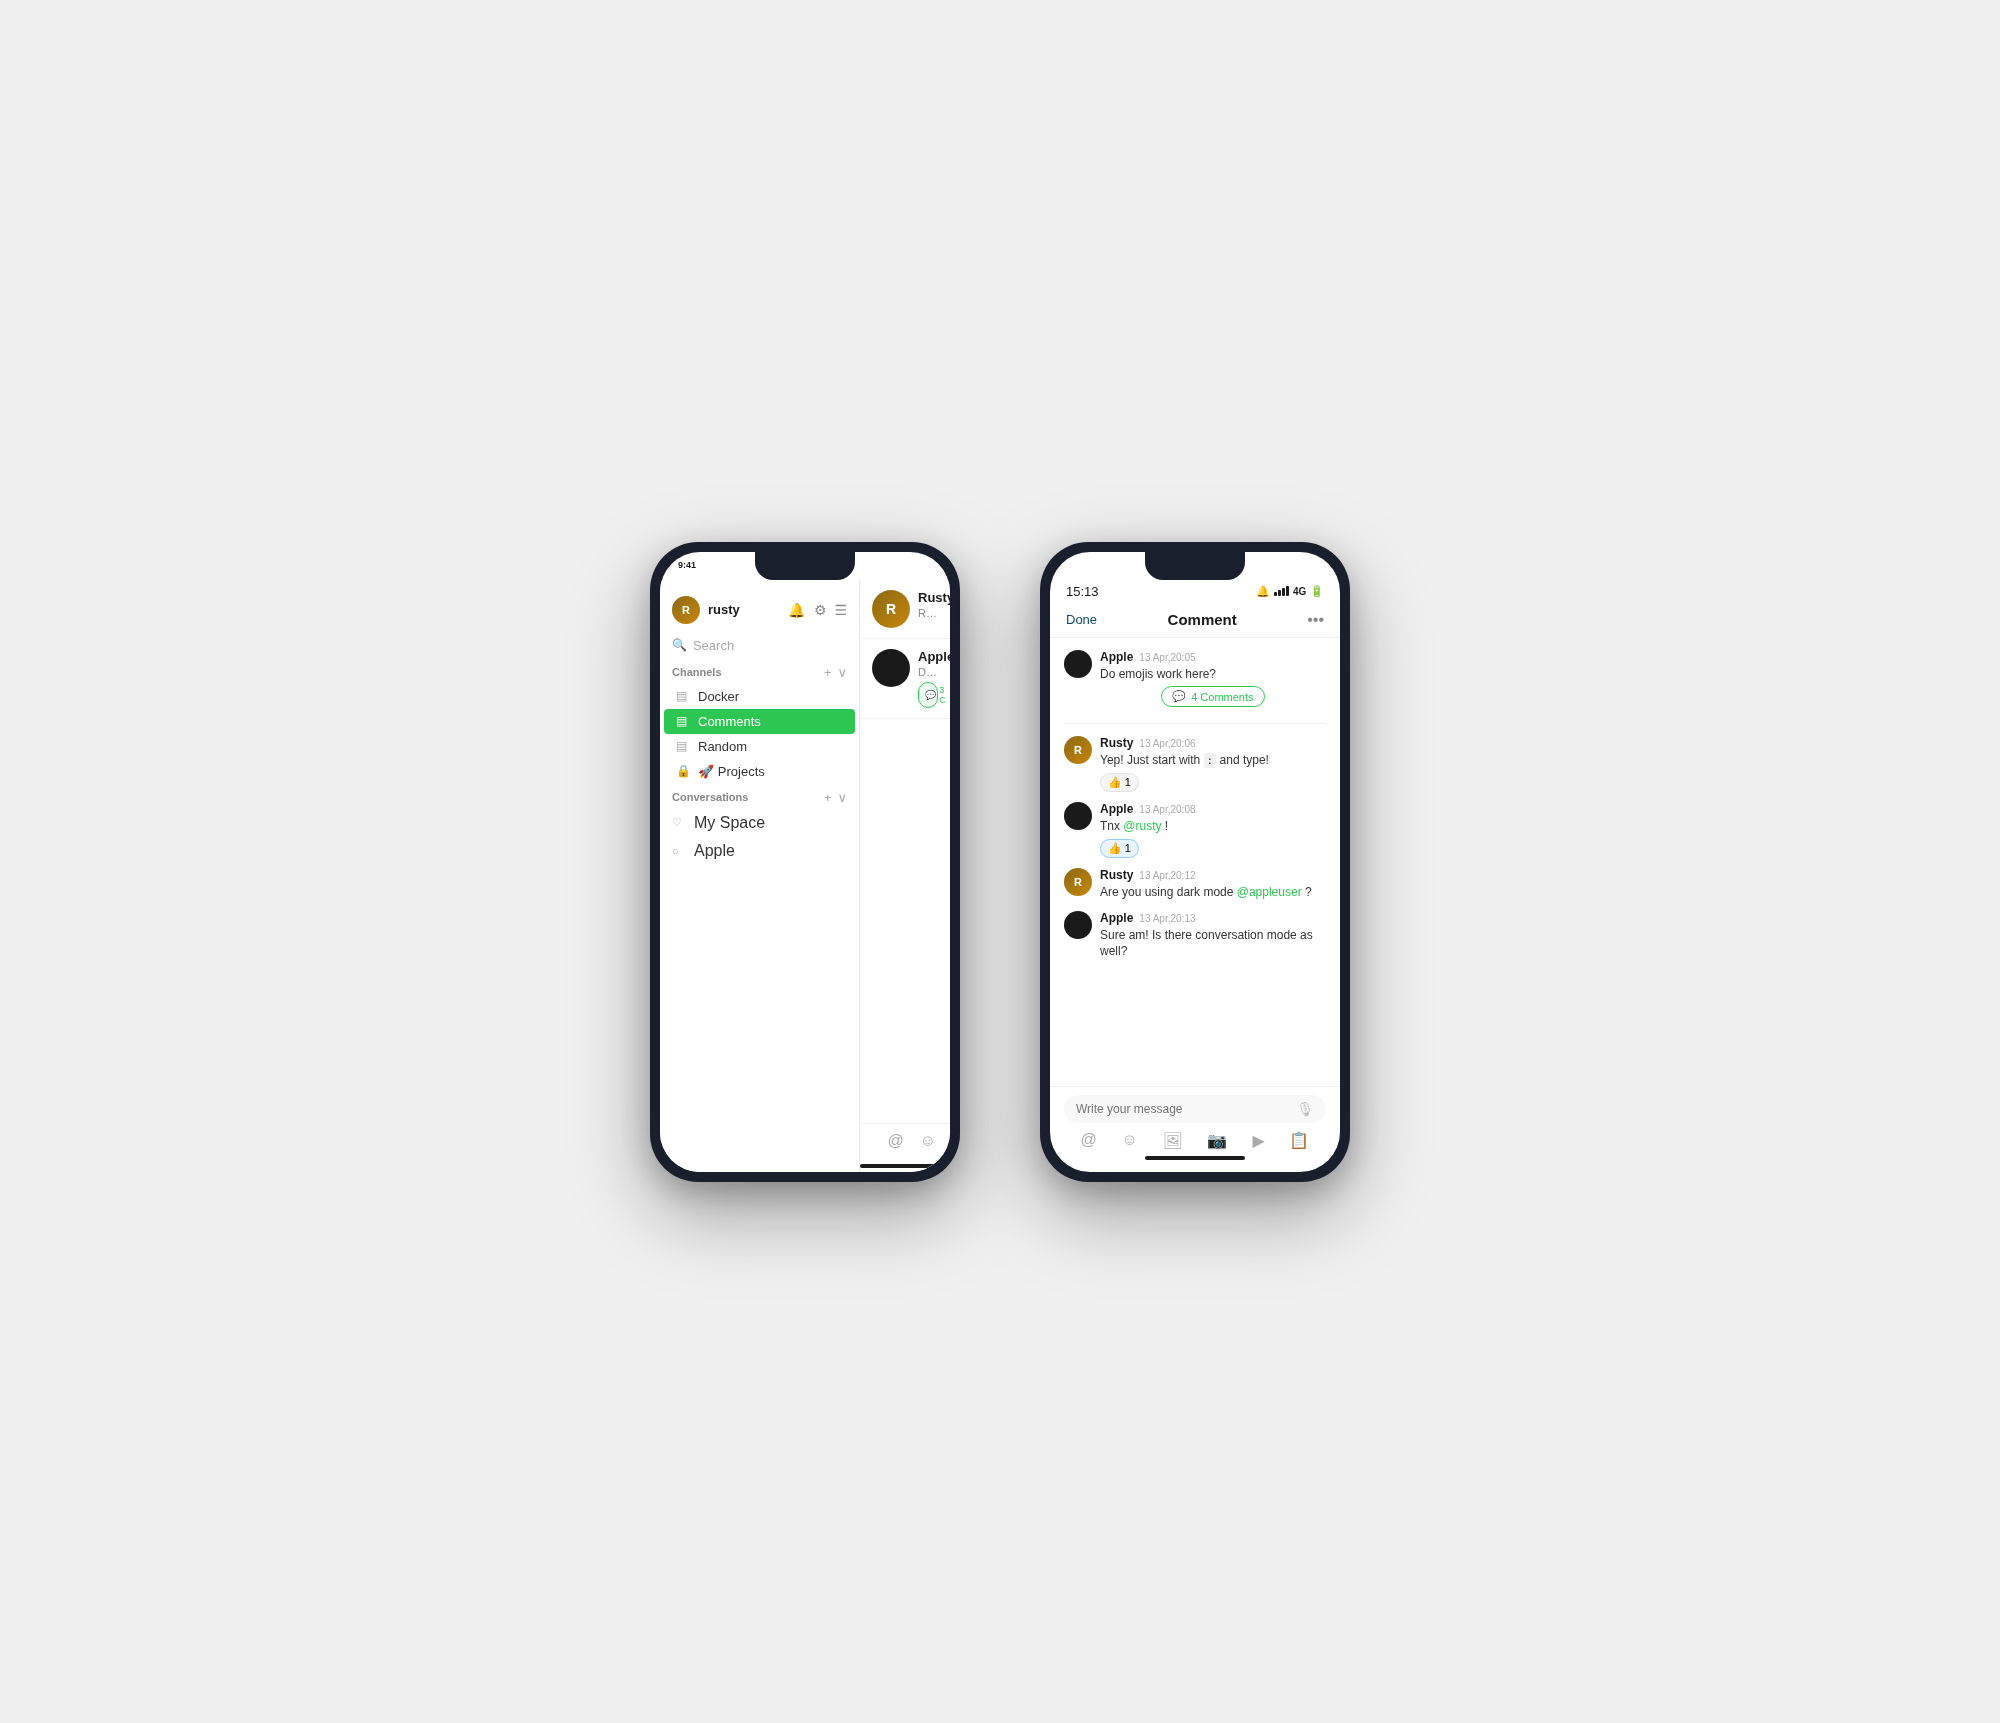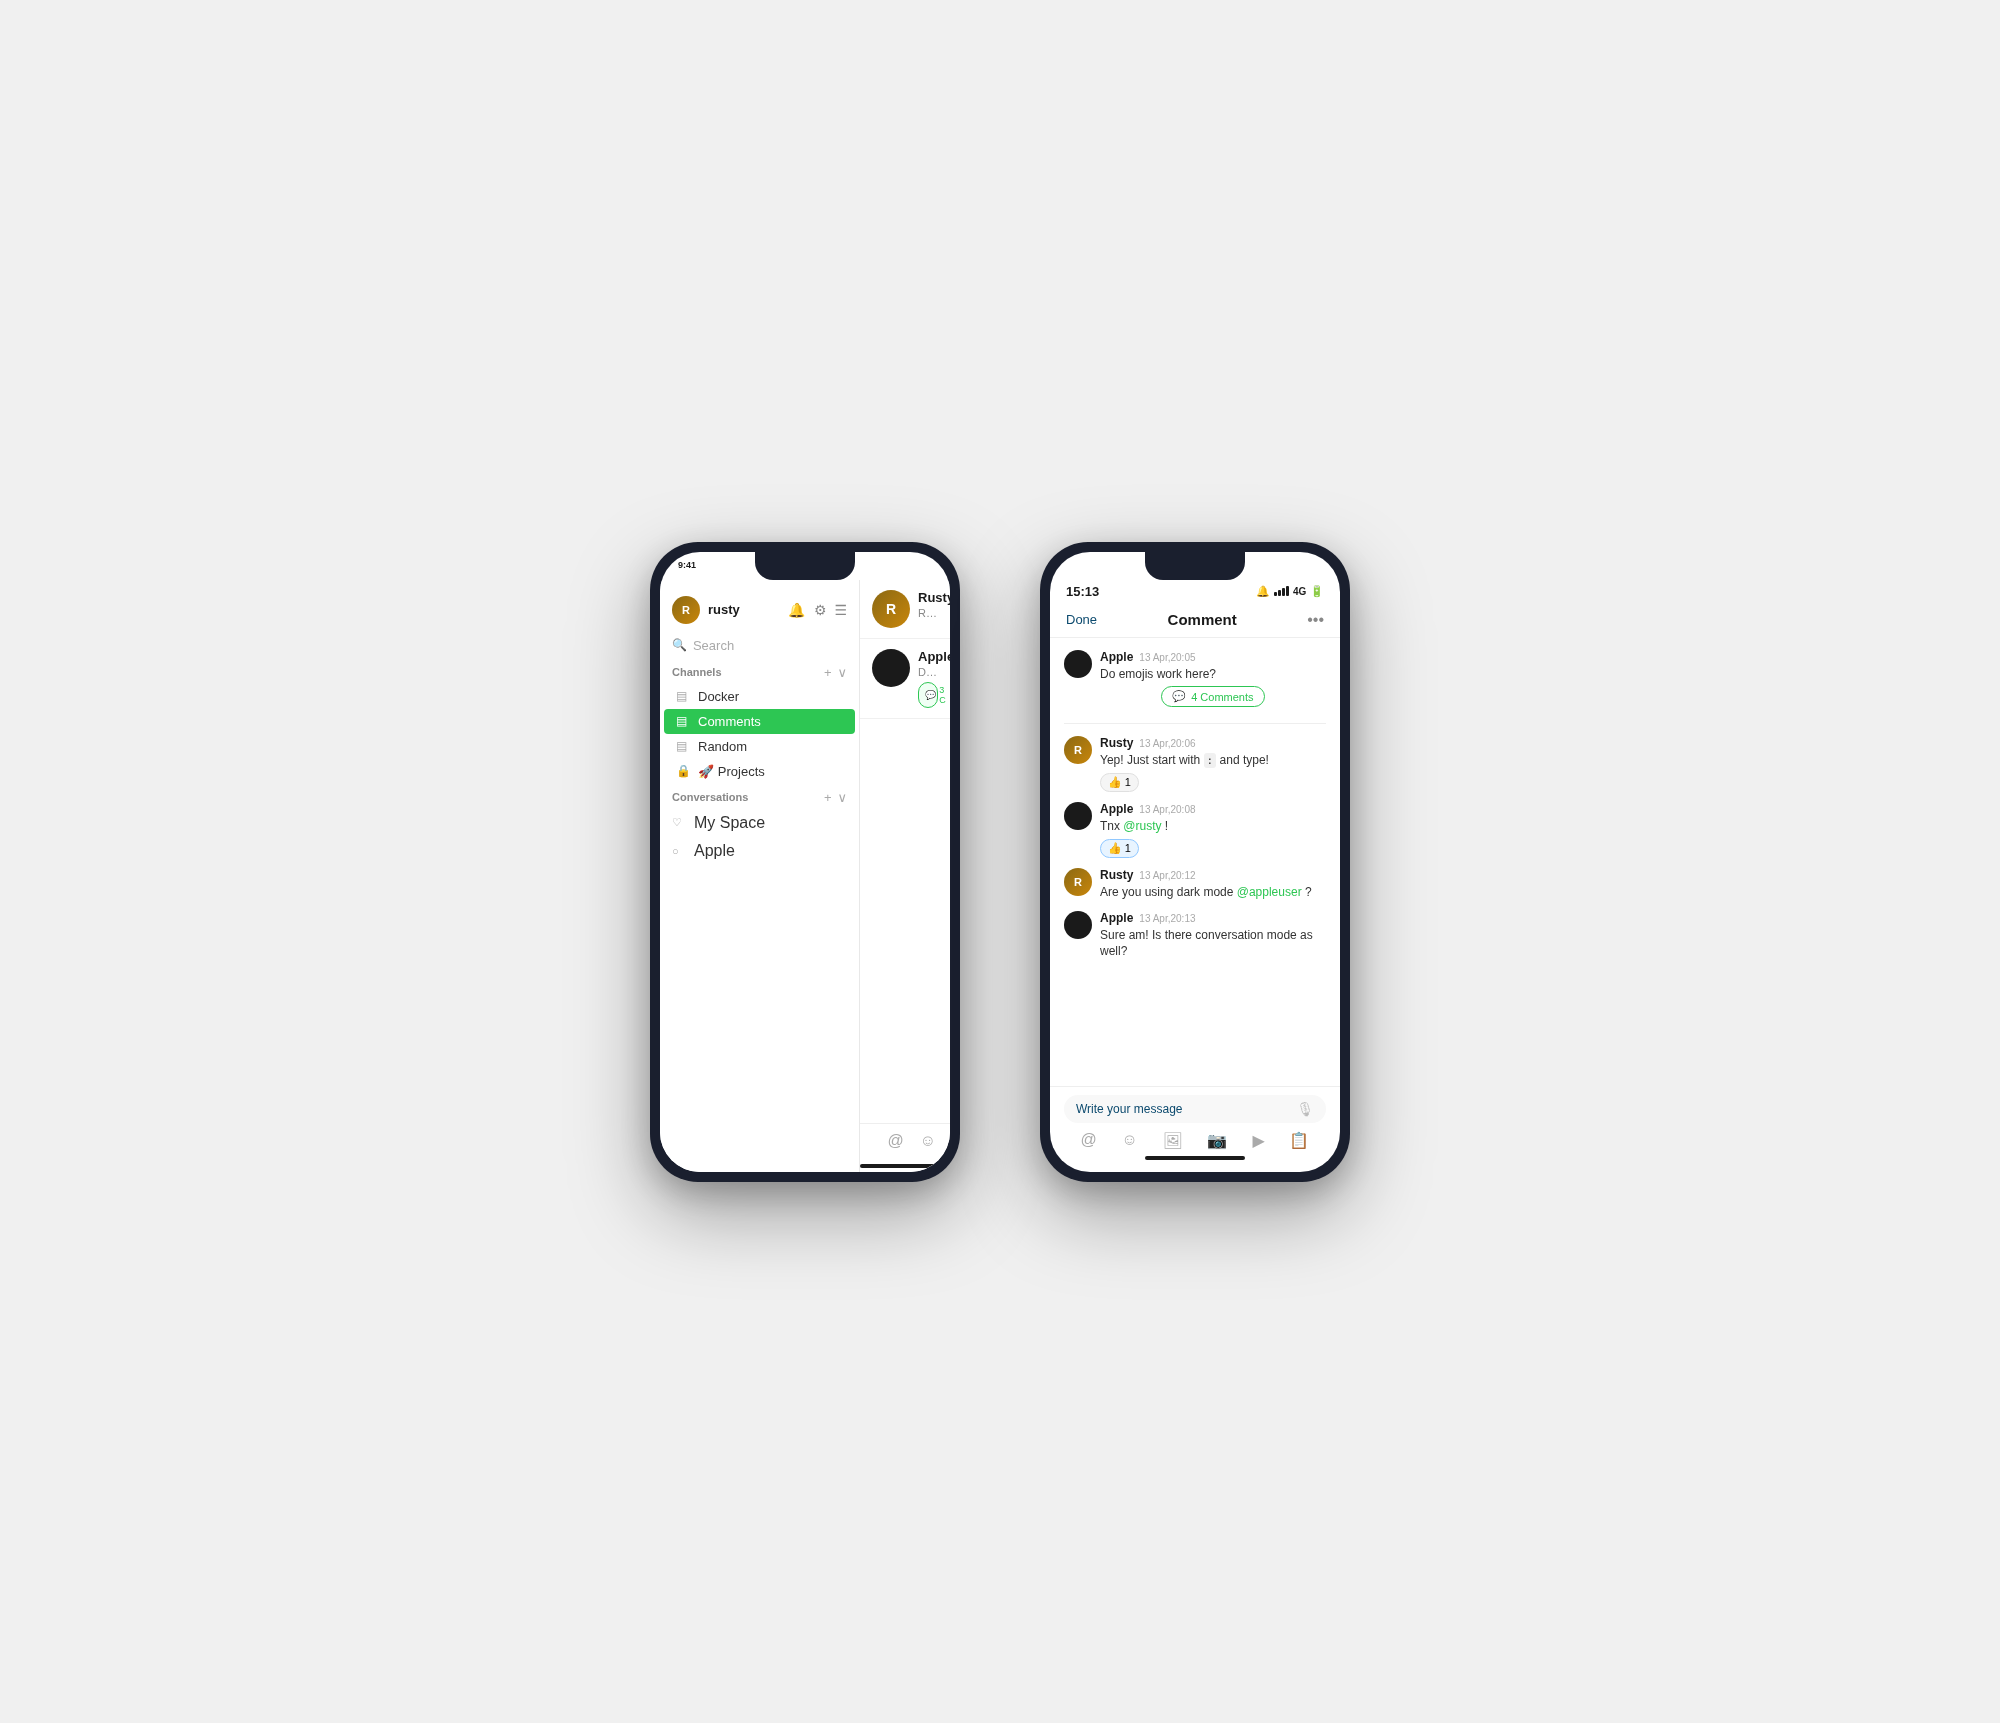--- a/index.html
+++ b/index.html
@@ -273,21 +273,21 @@
       display: flex;
       align-items: center;
       justify-content: space-between;
       padding: 10px 16px 4px;
       padding-top: 32px;
       font-size: 11px;
       font-weight: 600;
     }
     .status-time {
       font-size: 13px;
-      font-weight: 700;
+      font-weight: 400;
       color: #1a1a1a;
     }
     .status-icons {
       display: flex;
       align-items: center;
       gap: 4px;
       font-size: 11px;
       color: #1a1a1a;
     }
     .comment-header {
@@ -401,21 +401,21 @@
       align-items: center;
       gap: 8px;
       background: #f8f8f8;
       border-radius: 20px;
       padding: 6px 12px;
       margin-bottom: 8px;
     }
     .msg-input-placeholder {
       flex: 1;
       font-size: 12px;
-      color: #0c4a6e;
+      color: #737373;
     }
     .mic-icon {
       color: #bbb;
       font-size: 14px;
     }
     .toolbar-icons {
       display: flex;
       justify-content: space-around;
       padding: 0 4px;
     }

